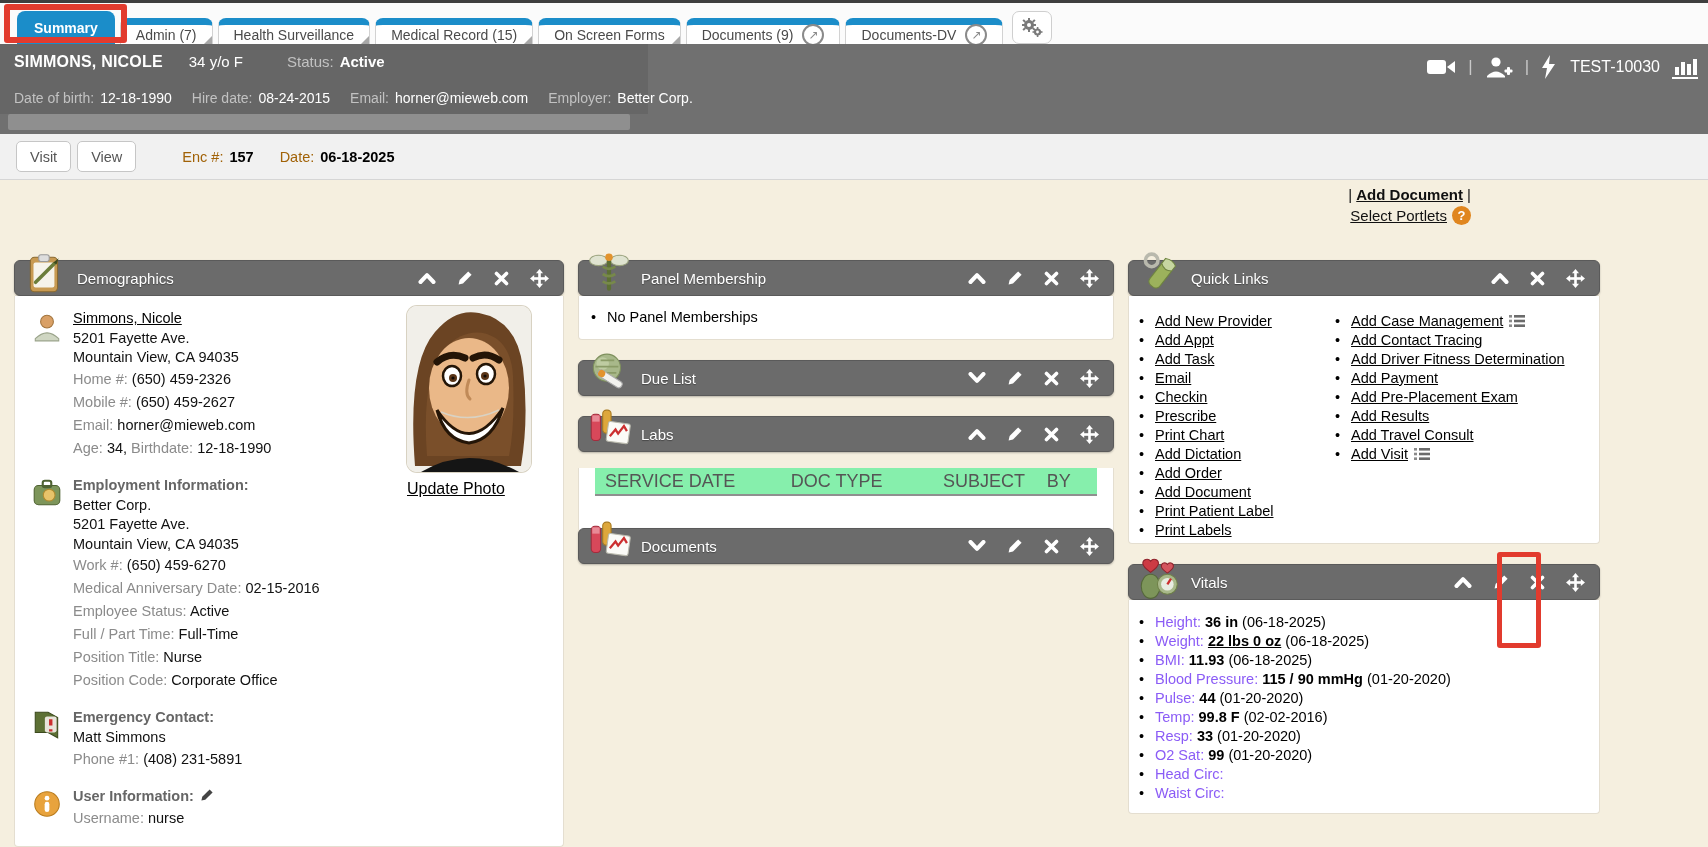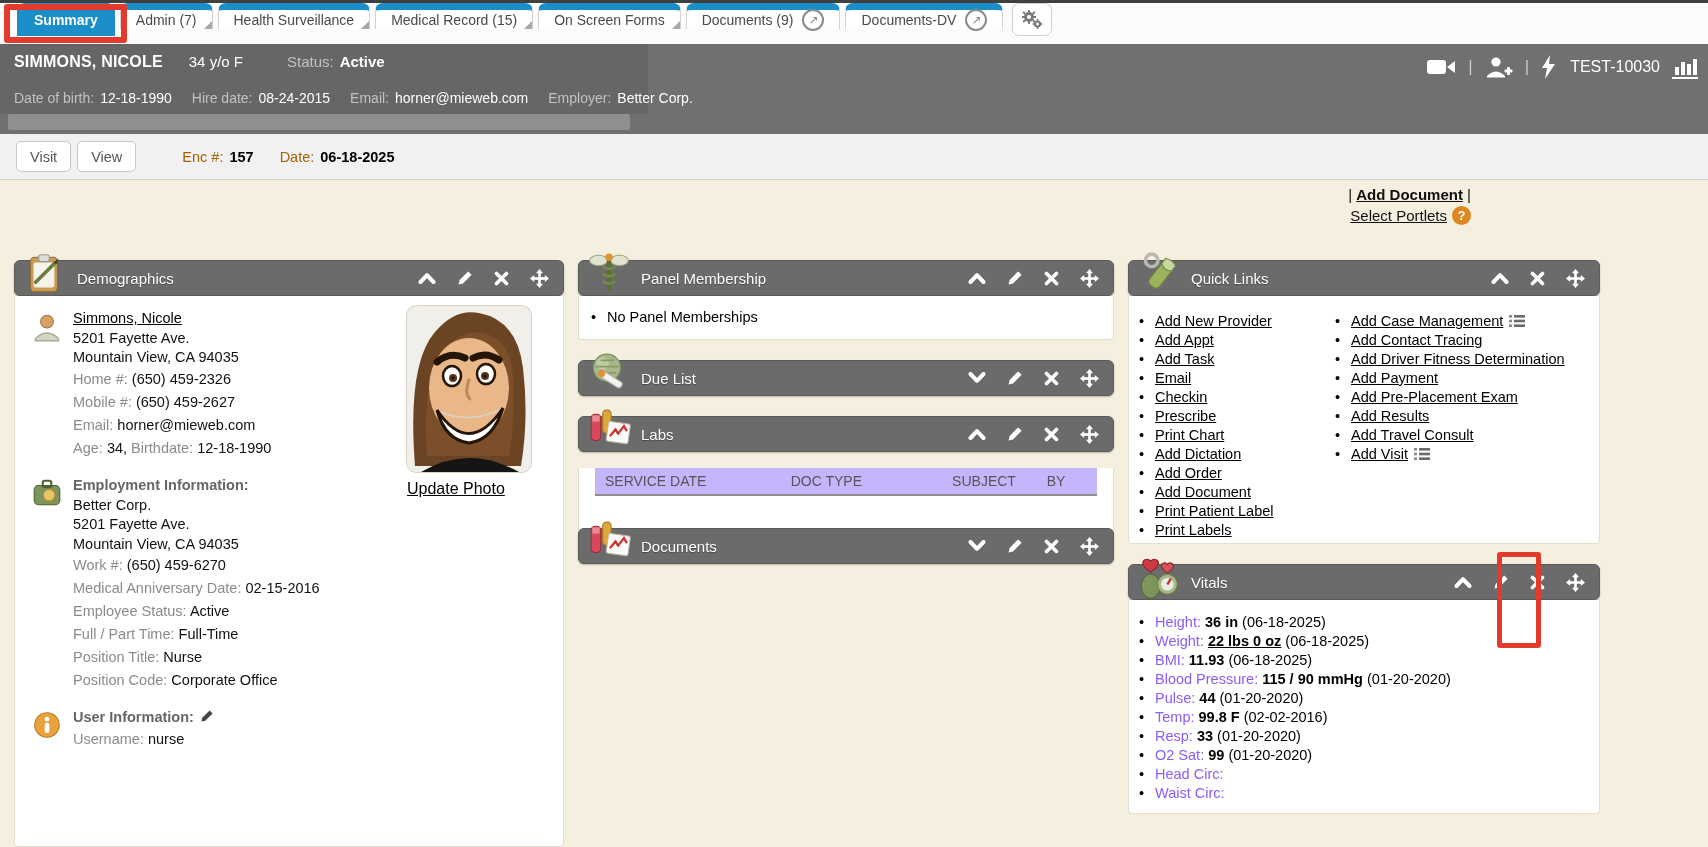--- a/index.html
+++ b/index.html
@@ -2,21 +2,21 @@
 <html><head>
 <meta charset="utf-8">
 <style>
   * { margin:0; padding:0; box-sizing:border-box; }
   html,body { width:1708px; height:847px; }
   body { font-family:"Liberation Sans", sans-serif; position:relative; overflow:hidden; background:#f5efdf; }
 
   
   .top-edge { position:absolute; left:0; top:0; width:1708px; height:3px; background:#3f3f3f; }
   .tabbar { position:absolute; left:0; top:3px; width:1708px; height:41px; background:#fbfbfb;
-            display:flex; align-items:flex-start; padding-left:17px; }
+            display:flex; align-items:flex-end; padding-left:17px; }
   .tab { height:26px; background:#fff; border:1px solid #d2d2d2; border-bottom:none;
          border-top:7px solid #1b8dc9; border-radius:8px 8px 0 0; display:flex; align-items:center;
          padding:0 15px; margin-right:5px; font-size:14px; color:#4a4a4a; cursor:pointer; position:relative; white-space:nowrap; }
   .tab.active { background:#1b8dc9; border:none; color:#fff; font-weight:bold; height:33px; padding:0 17px; }
   .tab.fold::after { content:""; position:absolute; right:0; bottom:0; width:0; height:0;
          border-left:8px solid transparent; border-bottom:8px solid #a8a8a8; }
   .ext-circle { width:22px; height:22px; border:2px solid #8a8a8a; border-radius:50%; margin-left:9px;
          display:flex; align-items:center; justify-content:center; color:#8a8a8a; font-size:12px; line-height:1; cursor:pointer; }
   .gear-btn { height:33px; width:40px; background:#fff; border:1px solid #cfcfcf; border-radius:7px;
          margin-left:4px; display:flex; align-items:center; justify-content:center; cursor:pointer; }
@@ -74,22 +74,22 @@
   .update-photo { display:inline-block; margin-top:8px; font-size:16px; }
   .edit-pencil-inline { margin-left:6px; position:relative; top:1px; cursor:pointer; }
 
   
   .blist { list-style:none; }
   .blist li { position:relative; padding-left:18px; line-height:19px; font-size:14.5px; color:#000; }
   .blist li::before { content:"•"; position:absolute; left:2px; color:#000; }
   .blist a { color:#000; text-decoration:underline; cursor:pointer; }
 
   
-  .labs-row { margin:16px 16px 0 16px; height:28px; background:#c4b5fd; border-bottom:2px solid #8f8f8f;
-              display:flex; align-items:center; font-size:14px; color:#555; }
+  .labs-row { margin:16px 16px 0 16px; height:28px; background:#86efac; border-bottom:2px solid #8f8f8f;
+              display:flex; align-items:center; font-size:18px; color:#555; }
   .labs-row span { padding-left:10px; }
 
   
   .ql-body { padding:16px 12px 0 8px; display:flex; }
   .ql-col { flex:0 0 auto; }
   .ql-col1 { width:196px; }
   .list-glyph { display:inline-block; margin-left:6px; position:relative; top:1px; }
 
   
   .vit-body { padding:13px 0 0 8px; }
@@ -331,20 +331,34 @@
           <div class="line">Mountain View, CA 94035</div>
           <div class="line kv"><span class="lbl">Work #:</span> <span>(650) 459-6270</span></div>
           <div class="line kv"><span class="lbl">Medical Anniversary Date:</span> <span>02-15-2016</span></div>
           <div class="line kv"><span class="lbl">Employee Status:</span> <span>Active</span></div>
           <div class="line kv"><span class="lbl">Full / Part Time:</span> <span>Full-Time</span></div>
           <div class="line kv"><span class="lbl">Position Title:</span> <span>Nurse</span></div>
           <div class="line kv"><span class="lbl">Position Code:</span> <span>Corporate Office</span></div>
         </div>
       </div>
 
+      <div class="demo-sec">
+        <div class="sec-icon">
+          <svg width="32" height="32" viewBox="0 0 30 30">
+              <path d="M4 3 h12 l9 5 v19 l-9 -5 h-12 z" fill="#5d7034" stroke="#3c4a1e"></path>
+              <rect x="13" y="7" width="11" height="15" rx="2" fill="#e8e4da"></rect>
+              <path d="M18.5 9.5 v6 M18.5 19 v2.2" stroke="#cc2f2f" stroke-width="3.2"></path>
+            </svg>
+        </div>
+        <div>
+          <div class="sec-h">Emergency Contact:</div>
+          <div class="line">Matt Simmons</div>
+          <div class="line kv"><span class="lbl">Phone #1:</span> <span>(408) 231-5891</span></div>
+        </div>
+      </div>
 
       <div class="demo-sec">
         <div class="sec-icon">
           <svg width="32" height="32" viewBox="0 0 30 30">
               <circle cx="15" cy="15" r="11.5" fill="#e8a33d" stroke="#b97c1e"></circle>
               <circle cx="15" cy="9.5" r="2.2" fill="#fff"></circle>
               <rect x="12.8" y="13" width="4.4" height="9.5" rx="2.2" fill="#fff"></rect>
             </svg>
         </div>
         <div>

